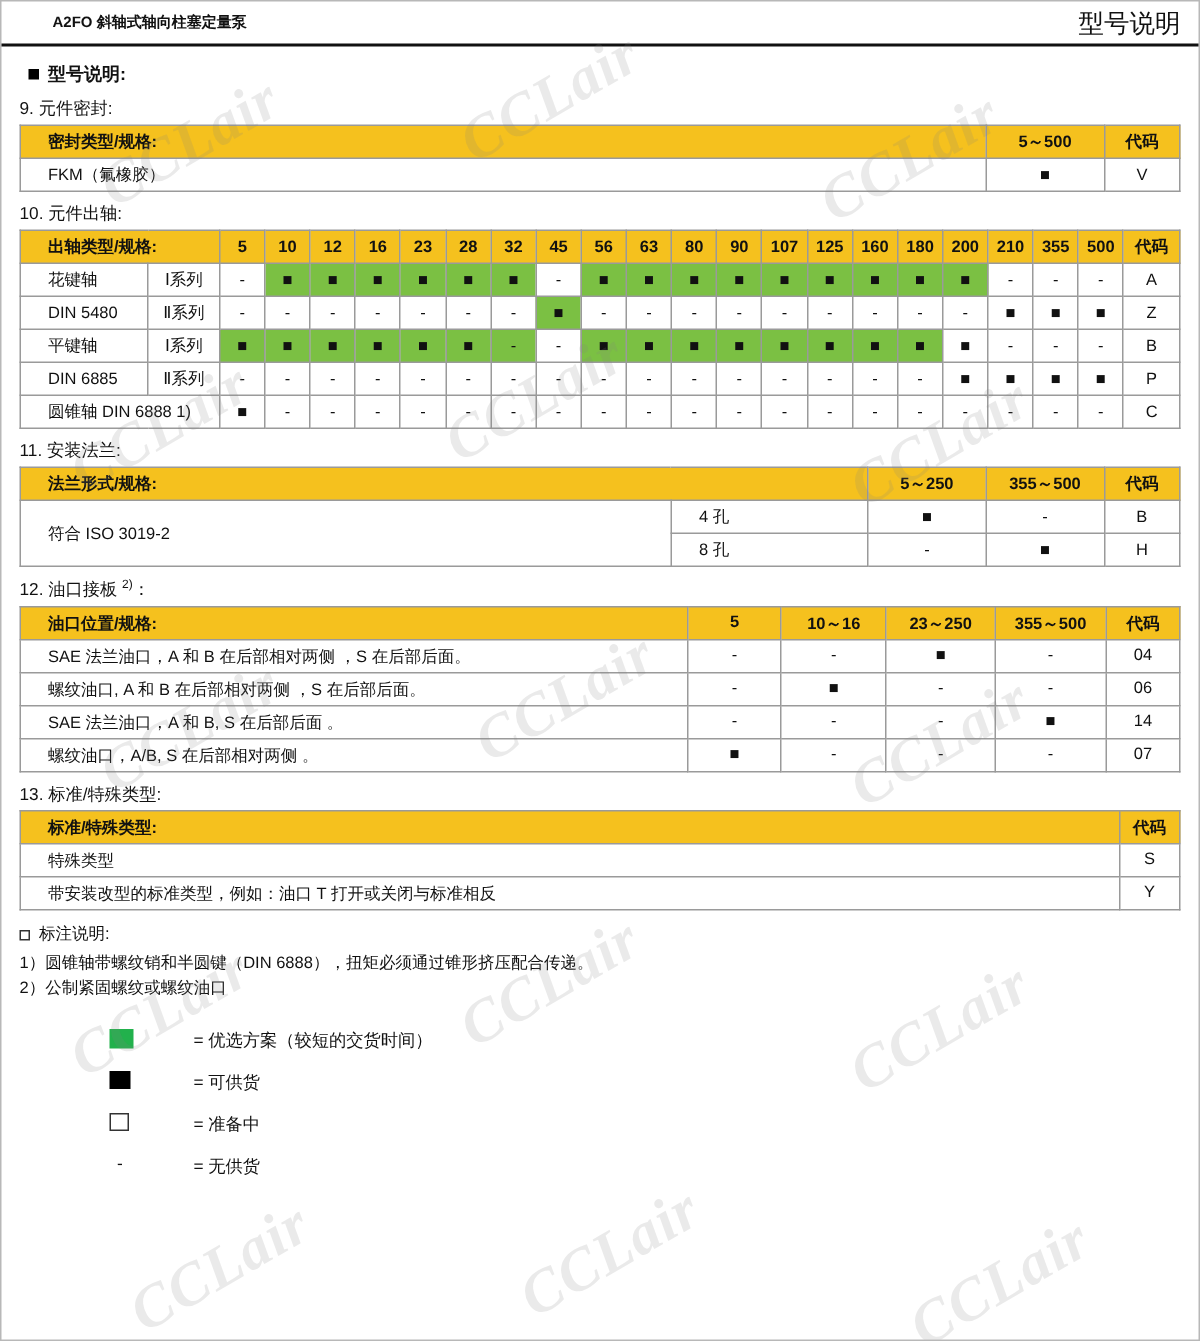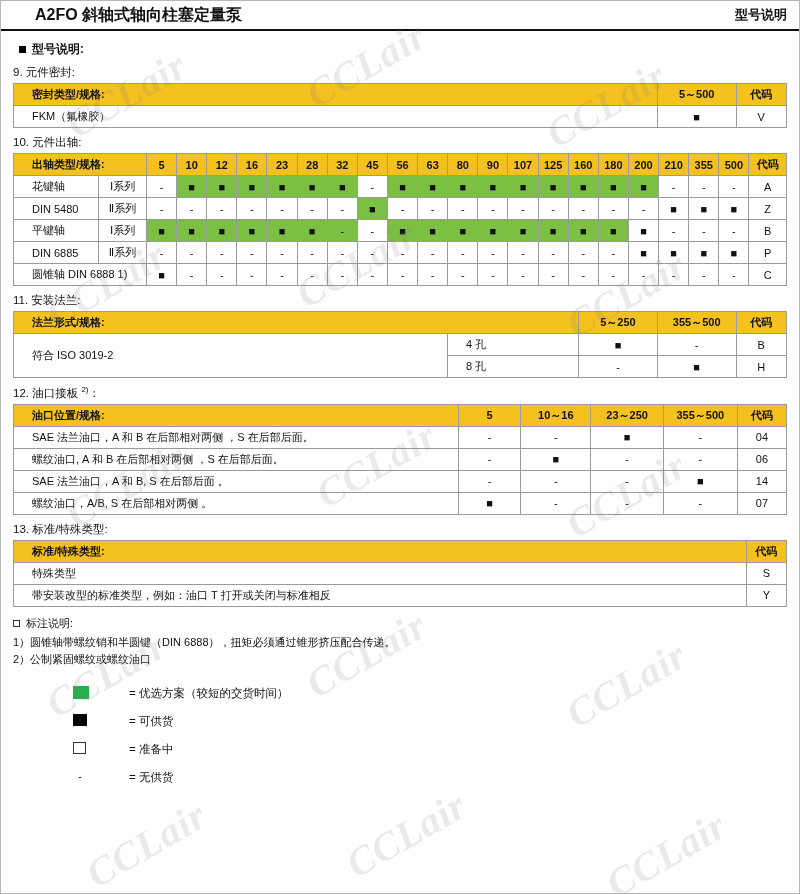--- a/index.html
+++ b/index.html
@@ -42,26 +42,26 @@
   .header {
     position: relative;
     height: 30px;
     border-bottom: 2px solid #111;
     display: flex;
     align-items: center;
     justify-content: space-between;
     padding: 0 12px 0 34px;
   }
   .header-title {
-    font-size: 16px;
+    font-size: 10px;
     font-weight: bold;
   }
   .header-right {
-    font-size: 13px;
-    font-weight: bold;
+    font-size: 17px;
+    font-weight: normal;
   }
   .content {
     position: relative;
     padding: 6px 12px 0 12px;
     z-index: 2;
   }
   .sec-title {
     font-size: 12px;
     font-weight: bold;
     margin: 4px 0 6px 6px;

